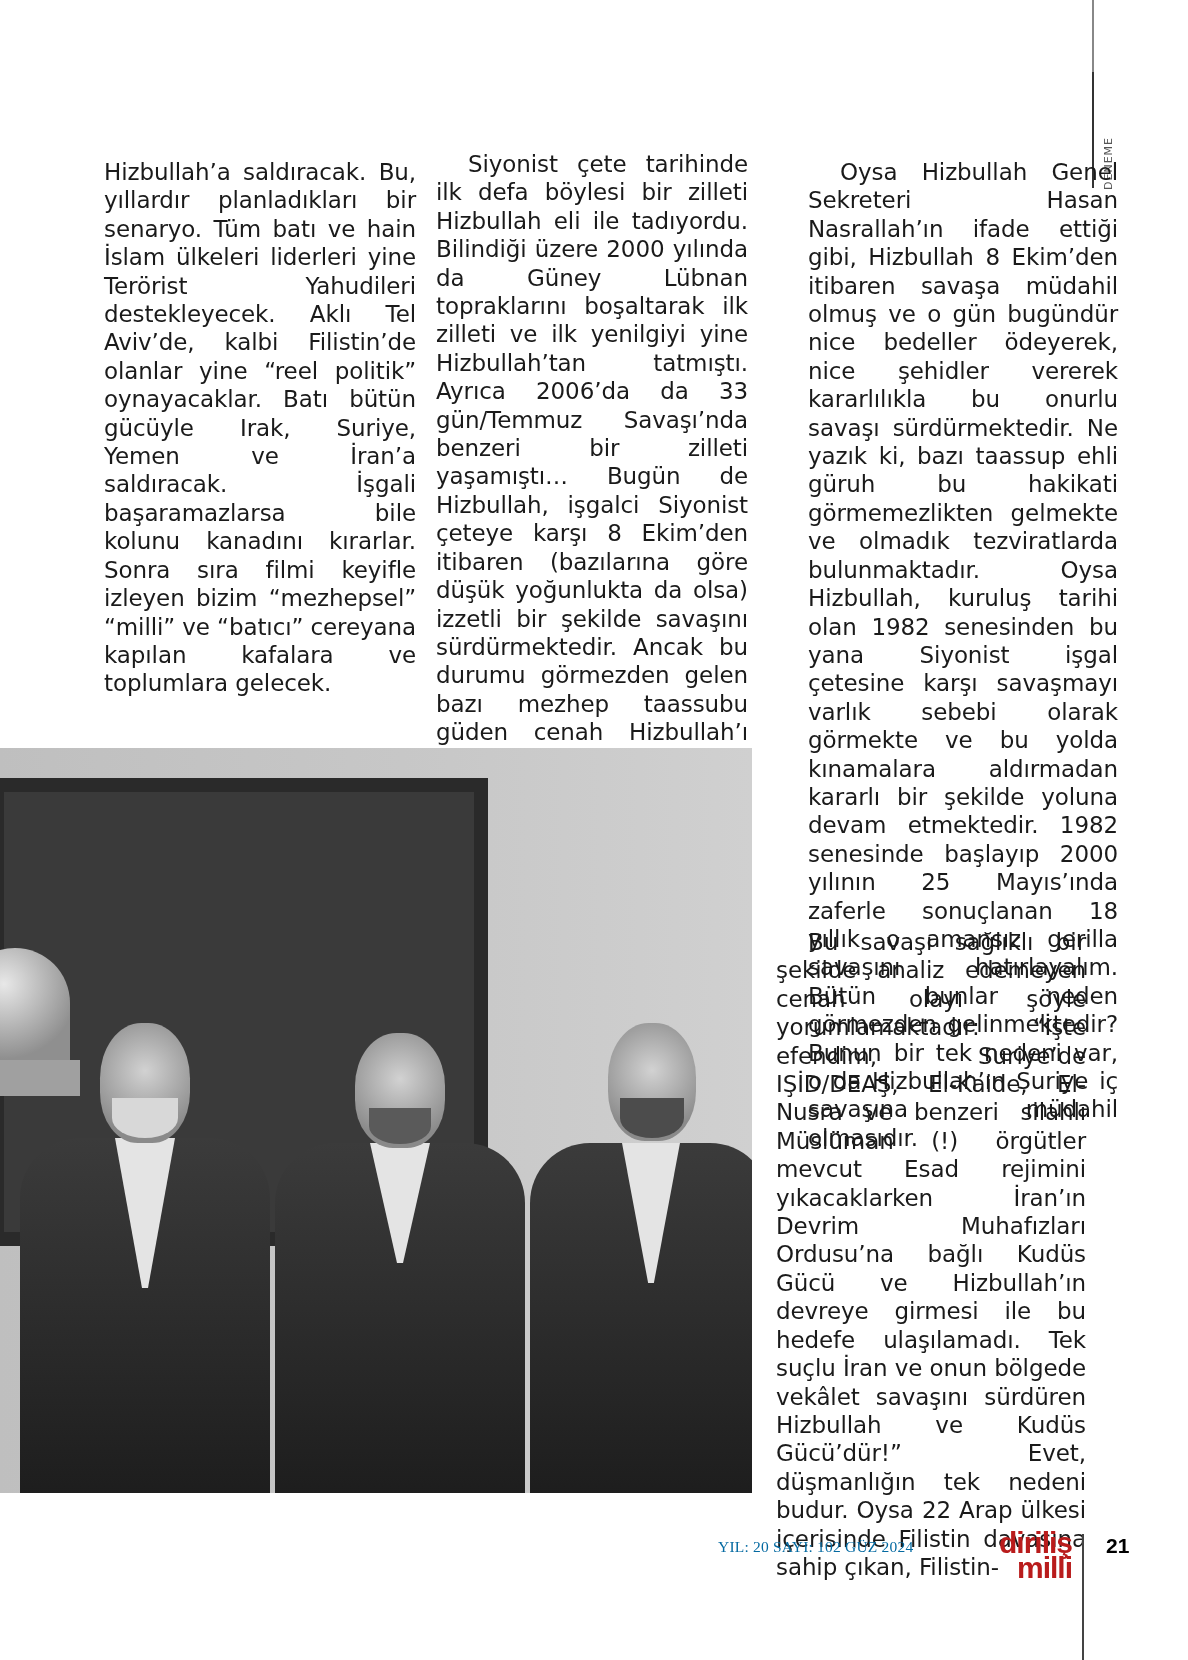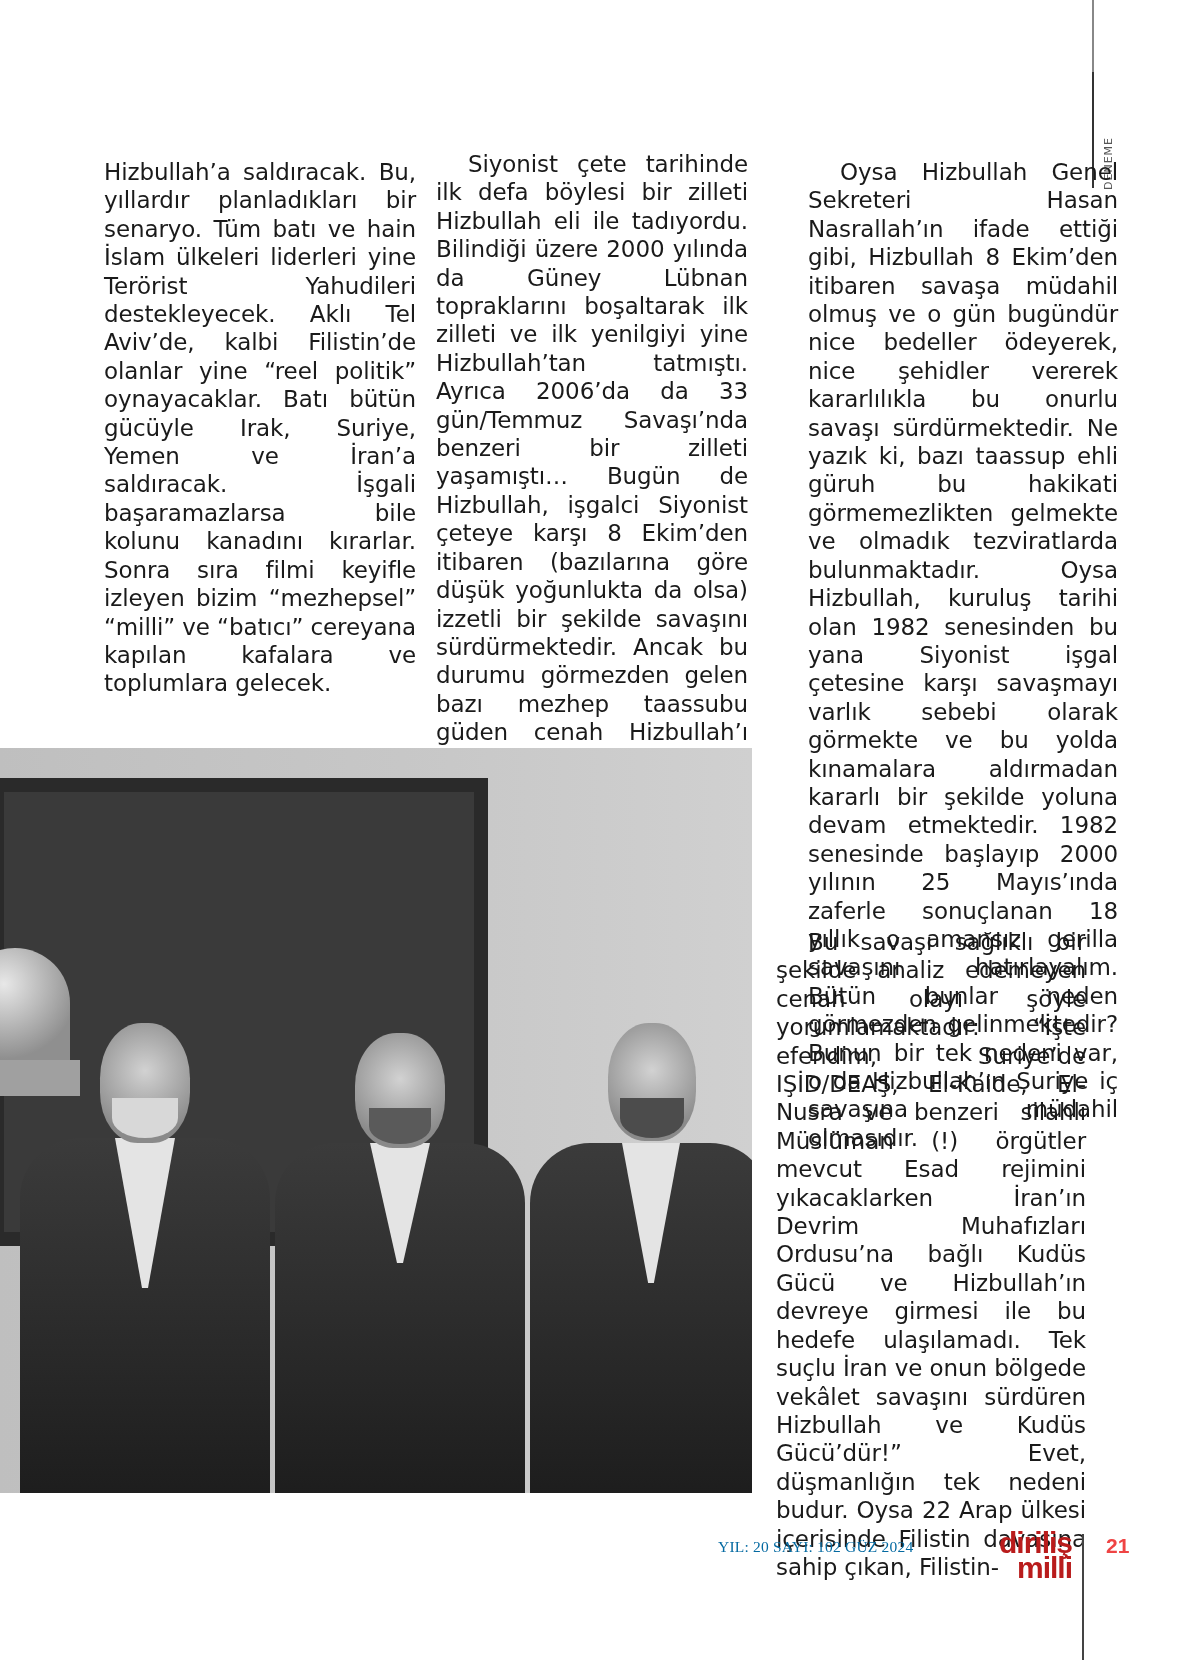--- a/index.html
+++ b/index.html
@@ -40,21 +40,21 @@
   .side-line { position:absolute; left:1092px; top:0; width:2px; height:188px; background:#333; }
   .side-line .top { position:absolute; left:0; top:0; width:2px; height:72px; background:#888; }
 
   .footer-issue { position:absolute; left:718px; top:1538px; font-size: 15.5px; color:#0369a1;
                   font-family: Liberation Serif, serif; letter-spacing: 0.2px; white-space: nowrap; }
   .logo { position:absolute; left:972px; top:1530px; width:100px; text-align:right;
           font-family: "Liberation Sans", sans-serif; font-weight: bold; color:#b91c1c;
           font-size: 30px; line-height: 25px; letter-spacing: -1px; }
   .footer-divider { position:absolute; left:1082px; top:1534px; width:2px; height:126px; background:#444; }
   .page-number { position:absolute; left:1106px; top:1534px; font-family: "Liberation Sans", sans-serif;
-                 font-weight:bold; font-size: 21px; color:#ef4444; }
+                 font-weight:bold; font-size: 21px; color:#000000; }
 </style>
 </head>
 <body>
 
 <div class="side-line">
     <div class="top"></div>
   </div>
 <div class="side-label">
   <span>DENEME</span>
 </div>

